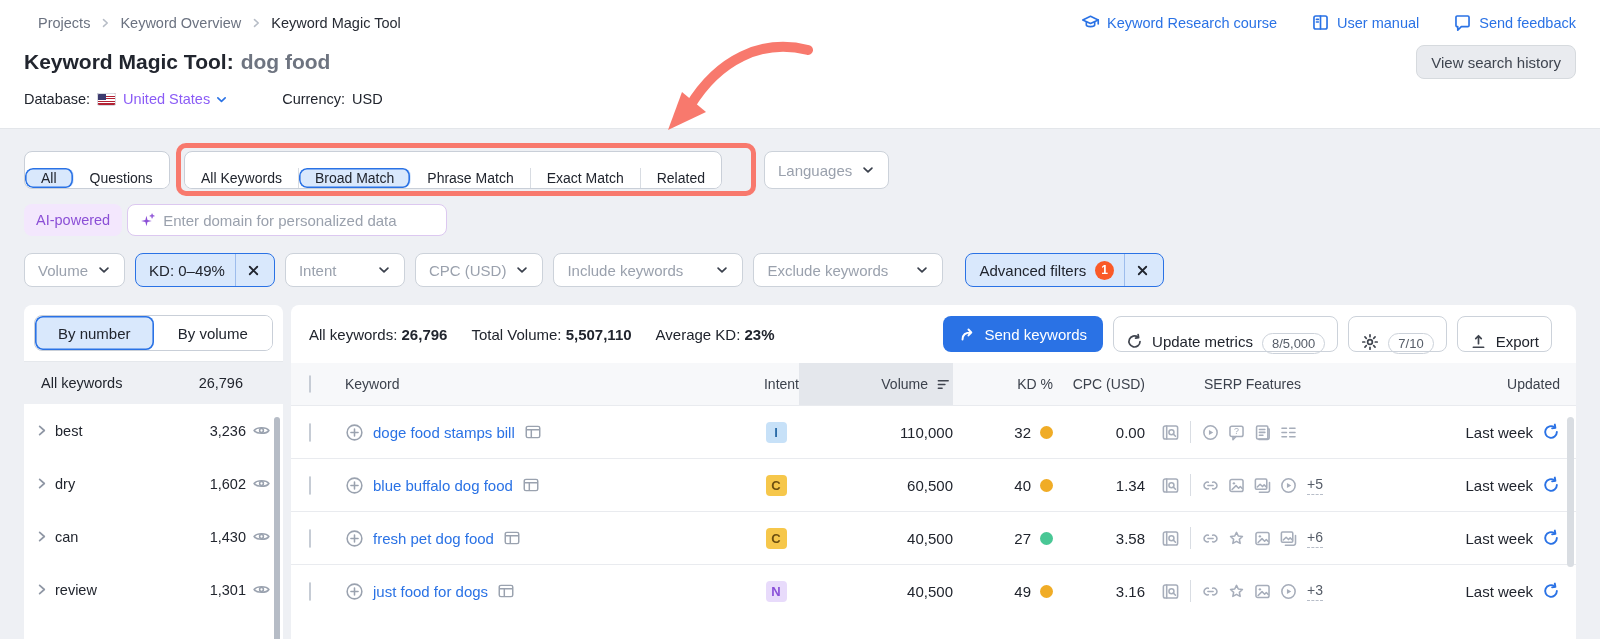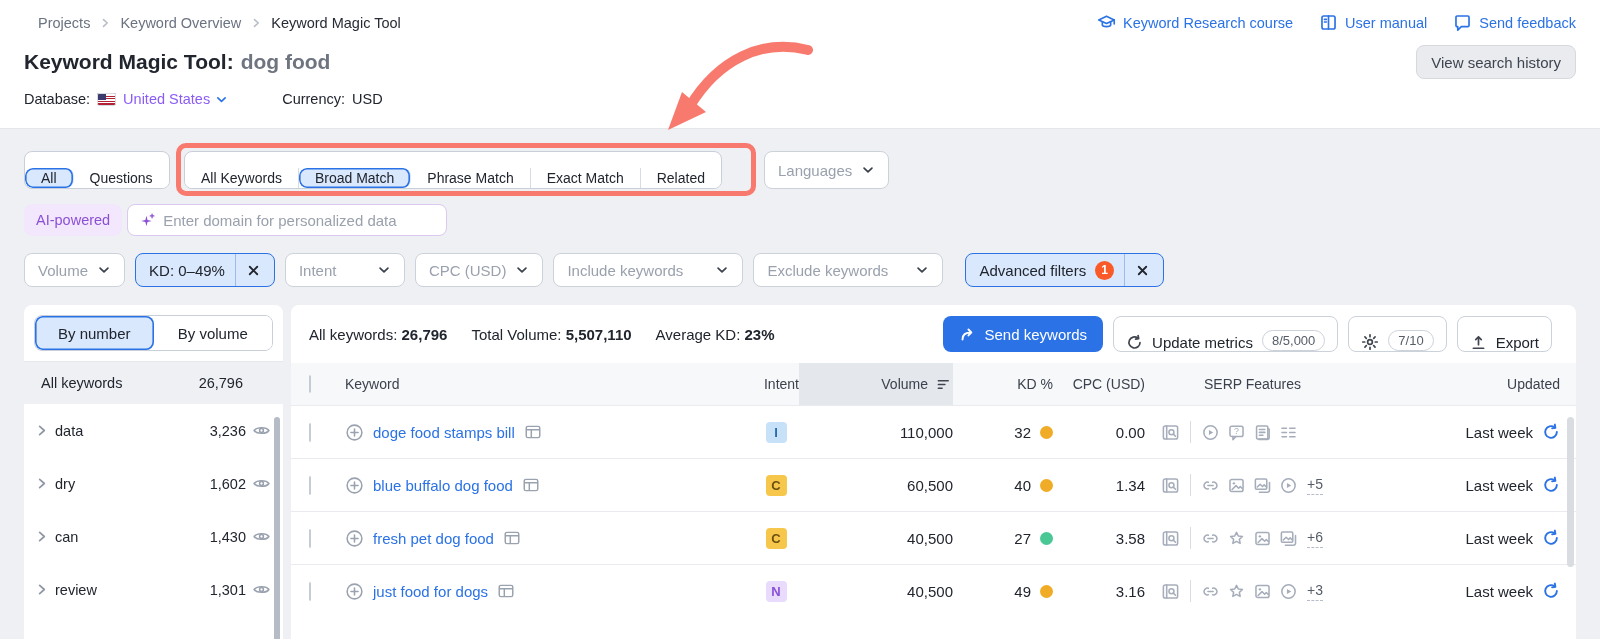--- a/index.html
+++ b/index.html
@@ -4,21 +4,21 @@
 <style>
   * { margin:0; padding:0; box-sizing:border-box; }
   html,body { width:1600px; height:639px; overflow:hidden; }
   body { font-family:"Liberation Sans", sans-serif; background:#eef0f4; color:#21252e; font-size:14px; position:relative; }
 
   
   .header { position:absolute; top:0; left:0; width:1600px; height:129px; background:#fff; border-bottom:1px solid #e3e6ea; }
   .breadcrumb-row { position:absolute; top:13px; left:38px; right:24px; display:flex; justify-content:space-between; align-items:center; }
   .breadcrumb { display:flex; align-items:center; gap:9px; font-size:14.5px; color:#6b7280; }
   .crumb-last { color:#272b34; }
-  .help-links { display:flex; align-items:center; gap:26px; }
+  .help-links { display:flex; align-items:center; gap:34px; }
   .help-link { display:flex; align-items:center; gap:7px; color:#2a72e5; font-size:14.5px; cursor:pointer; }
   .title-row { position:absolute; top:45px; left:24px; right:24px; display:flex; justify-content:space-between; align-items:center; }
   .page-title { font-size:21px; font-weight:700; color:#21252e; }
   .page-title .query { color:#6e7480; margin-left:7px; }
   .btn-gray { background:#e9ebef; border:1px solid #d6dade; border-radius:8px; height:34px; padding:0 14px; font-size:15px; color:#3f4550; display:inline-flex; align-items:center; cursor:pointer; font-family:inherit; }
   .meta-row { position:absolute; top:91px; left:24px; display:flex; align-items:center; gap:54px; font-size:14.5px; }
   .meta-item { display:flex; align-items:center; gap:7px; }
   .meta-blue { color:#8b5cf6; display:flex; align-items:center; gap:5px; cursor:pointer; }
   .flag { width:19px; height:13px; border-radius:2px; display:inline-block;
     background:
@@ -66,21 +66,21 @@
   .side-item .lbl { color:#21252e; }
   .side-item .cnt { margin-left:auto; color:#21252e; }
   .side-scroll { position:absolute; right:3px; top:112px; width:6px; height:240px; background:#b6bcc6; border-radius:3px; }
 
   
   .table-card { position:absolute; left:291px; top:305px; width:1285px; bottom:0; background:#fff; border-radius:8px 8px 0 0; }
   .stats-row { height:58px; display:flex; align-items:center; padding:0 24px 0 18px; gap:24px; font-size:15px; }
   .stat b { font-weight:700; }
   .toolbar { margin-left:auto; display:flex; align-items:center; gap:10px; }
   .btn-blue { background:#2a72e5; color:#fff; border:none; border-radius:8px; height:36px; padding:0 16px; font-size:15px; display:inline-flex; align-items:center; gap:9px; cursor:pointer; font-family:inherit; }
-  .btn-line { background:#fff; border:1px solid #ccd2da; border-radius:8px; height:36px; padding:0 12px; font-size:15px; color:#21252e; display:inline-flex; align-items:flex-end; gap:9px; cursor:pointer; font-family:inherit; }
+  .btn-line { background:#fff; border:1px solid #ccd2da; border-radius:8px; height:36px; padding:16px 12px; font-size:15px; color:#21252e; display:inline-flex; align-items:flex-start; gap:9px; cursor:pointer; font-family:inherit; }
   .quota { border:1px solid #ccd2da; border-radius:12px; padding:2px 9px; font-size:13px; color:#565d68; }
 
   .grid-row { display:grid; grid-template-columns:36px 1fr 60px 154px 100px 92px 215px 200px; align-items:center; padding:0 16px 0 18px; }
   .thead { height:42px; background:#f7f8fa; font-size:14px; color:#3c424d; }
   .th-vol { background:#e4e7ec; height:42px; display:flex; align-items:center; justify-content:flex-end; gap:8px; padding-right:2px; cursor:pointer; }
   .t-right { text-align:right; }
   .trow { height:53px; border-top:1px solid #e9ebef; font-size:15px; }
   .kw-cell { display:flex; align-items:center; gap:9px; }
   .kw-link { color:#2a72e5; cursor:pointer; }
   .checkbox { width:18px; height:18px; border:1px solid #c6ccd5; border-radius:4px; background:#fff; cursor:pointer; }
@@ -290,21 +290,21 @@
   <div class="side-allrow">
     <span>All keywords</span>
     <span>26,796</span>
   </div>
   <div class="side-item">
     <span>
         <svg width="15" height="15" viewBox="0 0 16 16" fill="none" stroke="#8f97a5" stroke-width="1.8" stroke-linecap="round" stroke-linejoin="round">
           <path d="M6 3.5 L11 8 L6 12.5"></path>
         </svg>
       </span>
-    <span class="lbl">data</span>
+    <span class="lbl">best</span>
     <span class="cnt">3,236</span>
     <span>
         <svg width="19" height="19" viewBox="0 0 16 16" fill="none" stroke="#9aa2af" stroke-width="1.3">
           <path d="M1.8 8 C3.8 4.8 12.2 4.8 14.2 8 C12.2 11.2 3.8 11.2 1.8 8 Z"></path>
           <circle cx="8" cy="8" r="1.6"></circle>
         </svg>
       </span>
   </div>
   <div class="side-item">
     <span>

